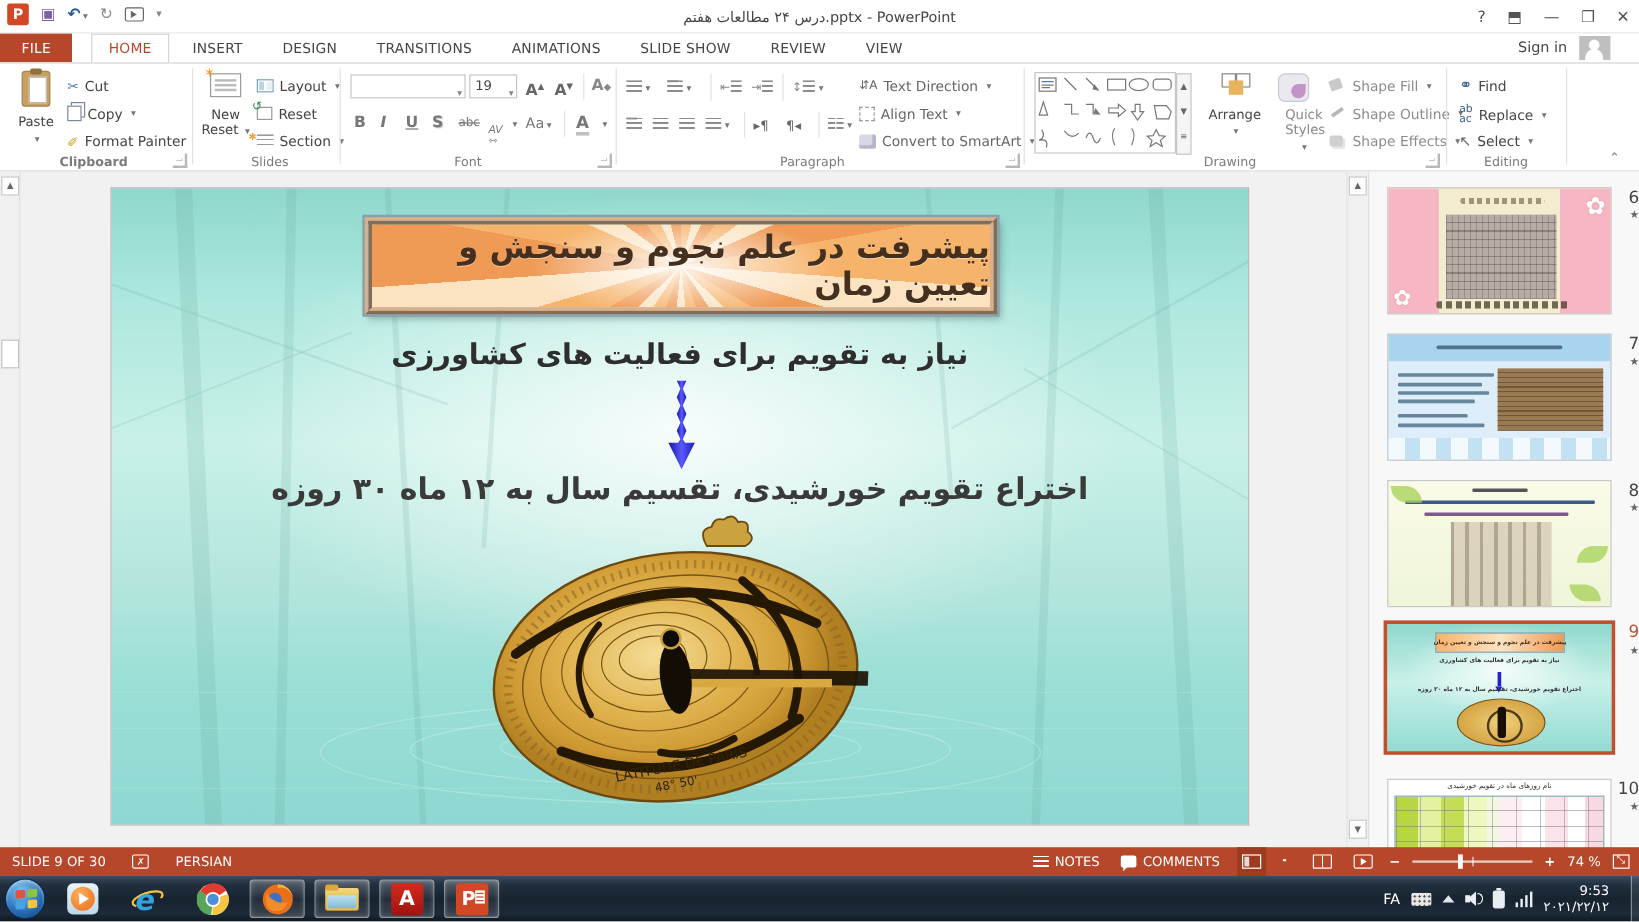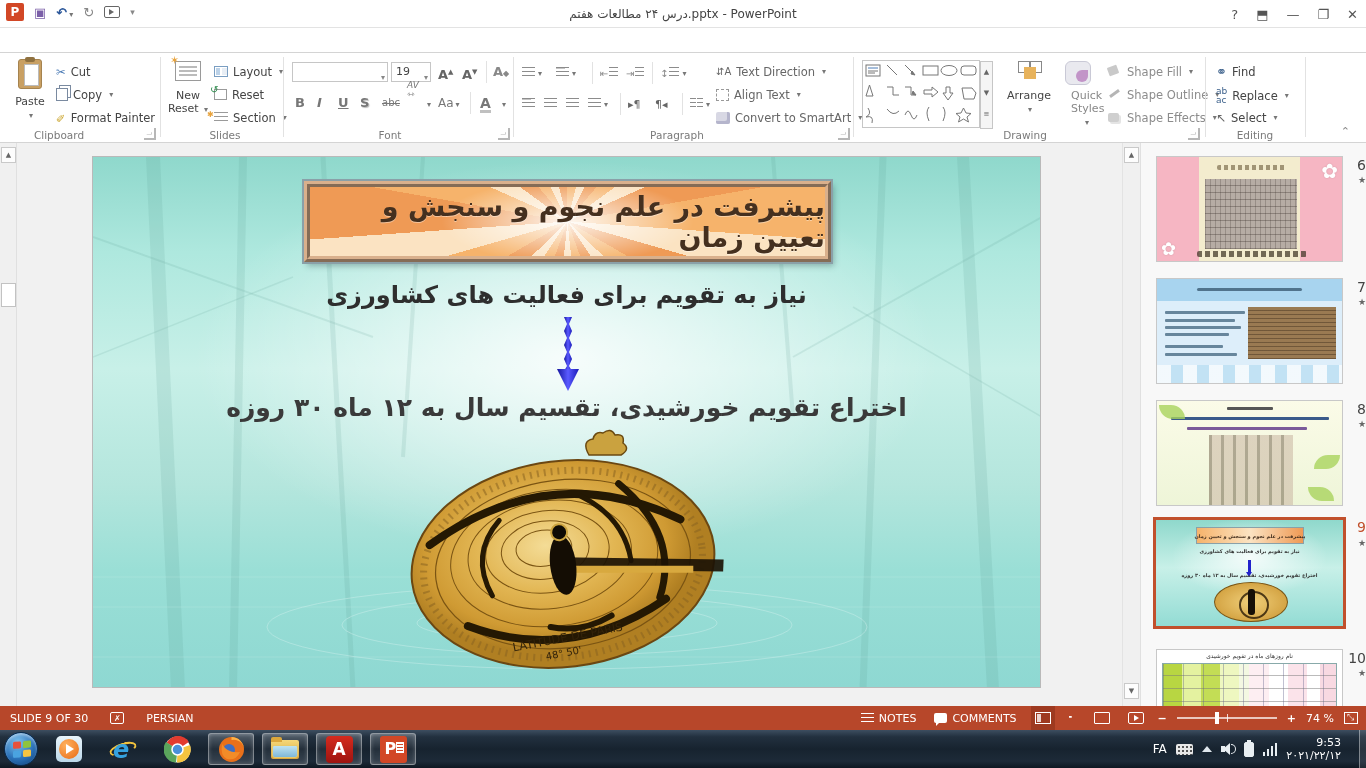--- a/index.html
+++ b/index.html
@@ -251,41 +251,54 @@
     <div class="win-title">درس ۲۴ مطالعات هفتم.pptx - PowerPoint</div>
     <div class="winbtns">
       <span>?</span>
       <span>⬒</span>
       <span>—</span>
       <span>❐</span>
       <span>✕</span>
     </div>
   </div>
 
+  <div class="tabrow">
+    <span class="tab file">FILE</span>
+    <span class="tab active">HOME</span>
+    <span class="tab">INSERT</span>
+    <span class="tab">DESIGN</span>
+    <span class="tab">TRANSITIONS</span>
+    <span class="tab">ANIMATIONS</span>
+    <span class="tab">SLIDE SHOW</span>
+    <span class="tab">REVIEW</span>
+    <span class="tab">VIEW</span>
+    <span class="signin">Sign in</span>
+    <span class="signin-avatar"></span>
+  </div>
 
   <div class="ribbon">
 
     <div class="paste-big">
       <div class="clipboard-ic"></div>
       <div class="biglbl" style="margin-top:6px;"><span>Paste</span><br><span class="dd">▾</span></div>
     </div>
     <div class="smbtn" style="left:56px; top:8px;">
       <span style="color:#4a7ab5;">✂</span>
         <span>Cut</span>
     </div>
     <div class="smbtn" style="left:56px; top:31px;">
       <span class="icon16" style="width:12px;height:13px;border:1px solid #7a8aa0;background:#fff;box-shadow:3px -3px 0 -1px #fff, 3px -3px 0 0 #7a8aa0;"></span>
       <span>Copy</span>
         <span class="dd">▾</span>
     </div>
     <div class="smbtn" style="left:56px; top:54px;">
       <span style="color:#c9a227; transform:rotate(-45deg); display:inline-block;">✏</span>
         <span>Format Painter</span>
     </div>
-    <div class="grp-label" style="left:14px; width:90px;">Clipboard</div>
+    <div class="grp-label" style="left:33px; width:90px;font-weight:bold;">Clipboard</div>
     <div class="dlg-launcher" style="left:144px;"></div>
     <div class="grp-sep" style="left:160px;"></div>
 
     <div style="position:absolute; left:166px; top:8px; width:44px; text-align:center;">
       <div class="newslide-ic"></div>
       <div class="biglbl" style="margin-top:8px;"><span>New</span><br><span>Reset</span> <span class="dd">▾</span></div>
     </div>
     <div class="smbtn" style="left:214px; top:8px;">
       <span class="layout-ic"></span>
         <span>Layout</span>
@@ -310,21 +323,21 @@
     <div class="fbtn" style="left:438px; top:9px; color:#666;"><b>A</b><sup style="font-size:7px;">▲</sup></div>
     <div class="fbtn" style="left:462px; top:9px; color:#666;"><b>A</b><sup style="font-size:7px;">▼</sup></div>
     <div class="vsep" style="left:486px; top:8px;"></div>
     <div class="fbtn" style="left:493px; top:9px; color:#888;"><b>A</b><span style="font-size:8px;">◆</span></div>
 
     <div class="fbtn" style="left:295px; top:40px;"><b>B</b></div>
     <div class="fbtn" style="left:317px; top:40px; font-style:italic;"><b>I</b></div>
     <div class="fbtn" style="left:338px; top:40px; text-decoration:underline;"><b>U</b></div>
     <div class="fbtn" style="left:360px; top:40px; text-shadow:1px 1px 1px #bbb;"><b>S</b></div>
     <div class="fbtn" style="left:382px; top:40px; font-size:10px; text-decoration:line-through;"><span>abc</span></div>
-    <div class="fbtn" style="left:407px; top:28px; font-size:9px; line-height:9px; text-align:left;font-style:italic;"><span>AV</span><br>⇿</div>
+    <div class="fbtn" style="left:407px; top:52px; font-size:9px; line-height:9px; text-align:left;font-style:italic;"><span>AV</span><br>⇿</div>
     <div class="fbtn" style="left:425px; top:40px;"><span class="dd">▾</span></div>
     <div class="fbtn" style="left:438px; top:40px; font-size:12px;"><span>Aa</span><span class="dd">▾</span></div>
     <div class="vsep" style="left:470px; top:39px;"></div>
     <div class="fbtn" style="left:480px; top:40px; font-size:14px; border-bottom:3px solid #c0c0c0;"><b>A</b></div>
     <div class="fbtn" style="left:500px; top:40px;"><span class="dd">▾</span></div>
     <div class="grp-label" style="left:345px; width:90px;">Font</div>
     <div class="dlg-launcher" style="left:498px;"></div>
     <div class="grp-sep" style="left:513px;"></div>
 
     <div class="pbtn" style="left:522px; top:10px;">

